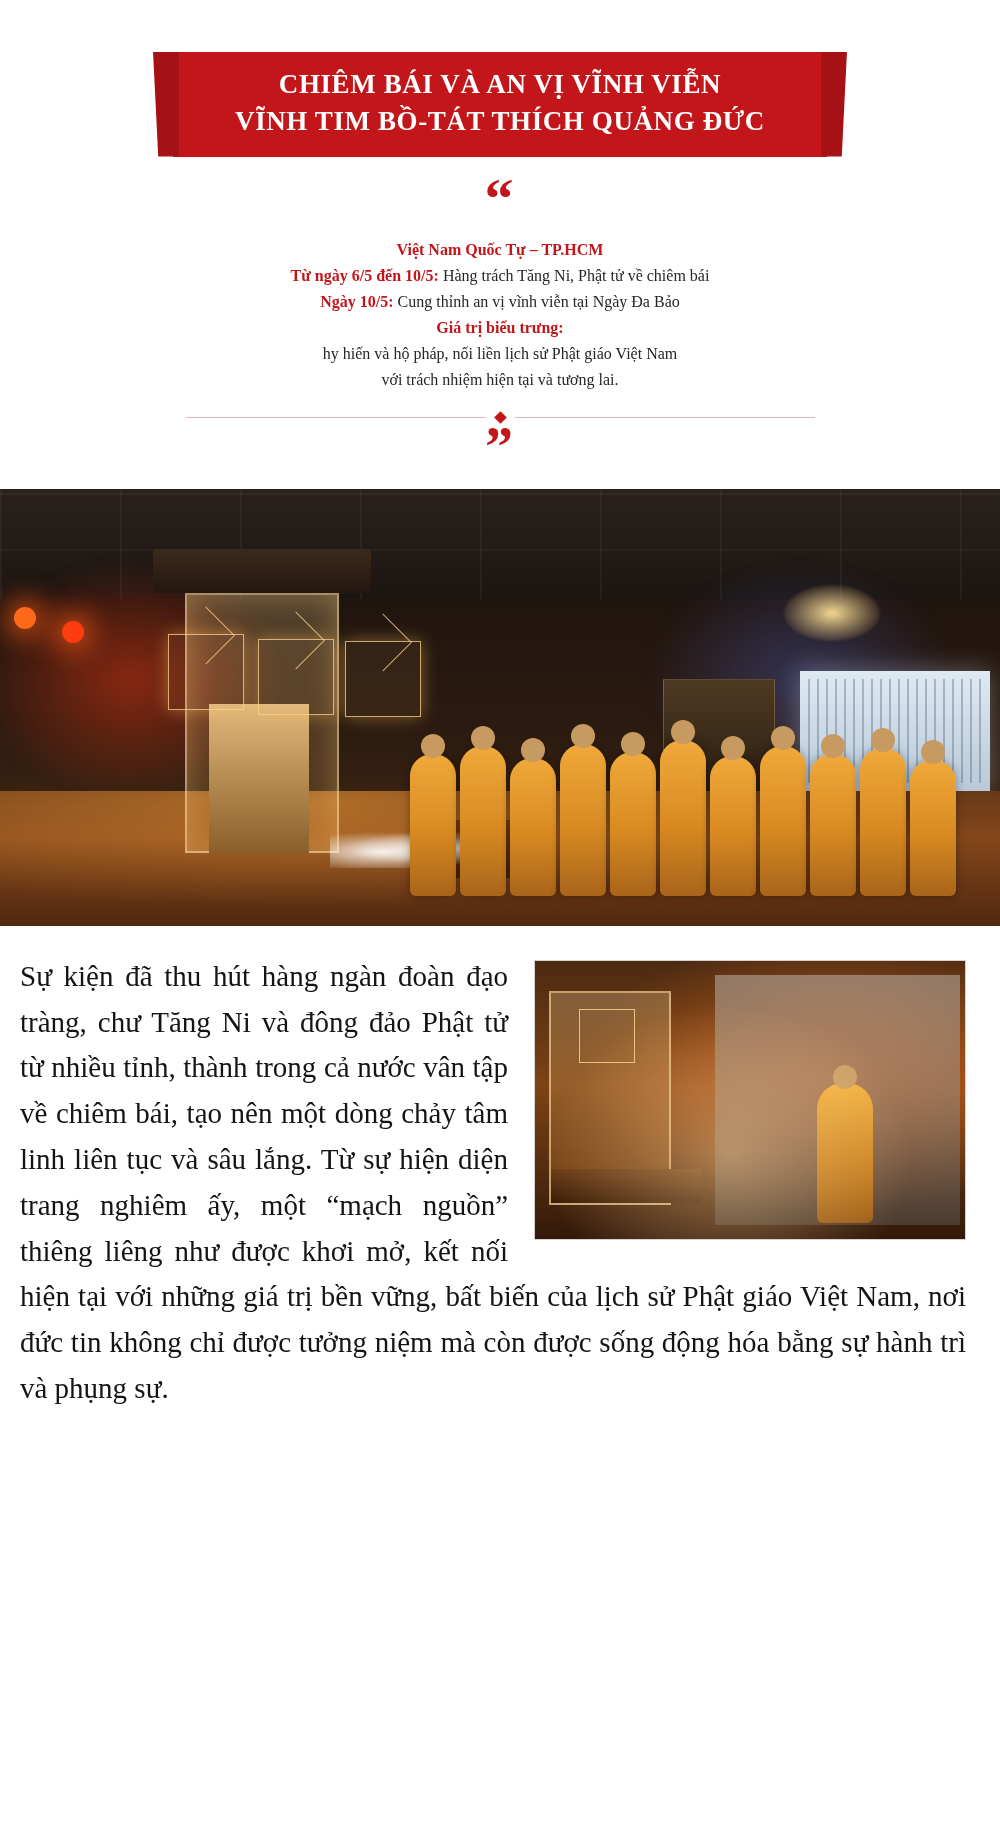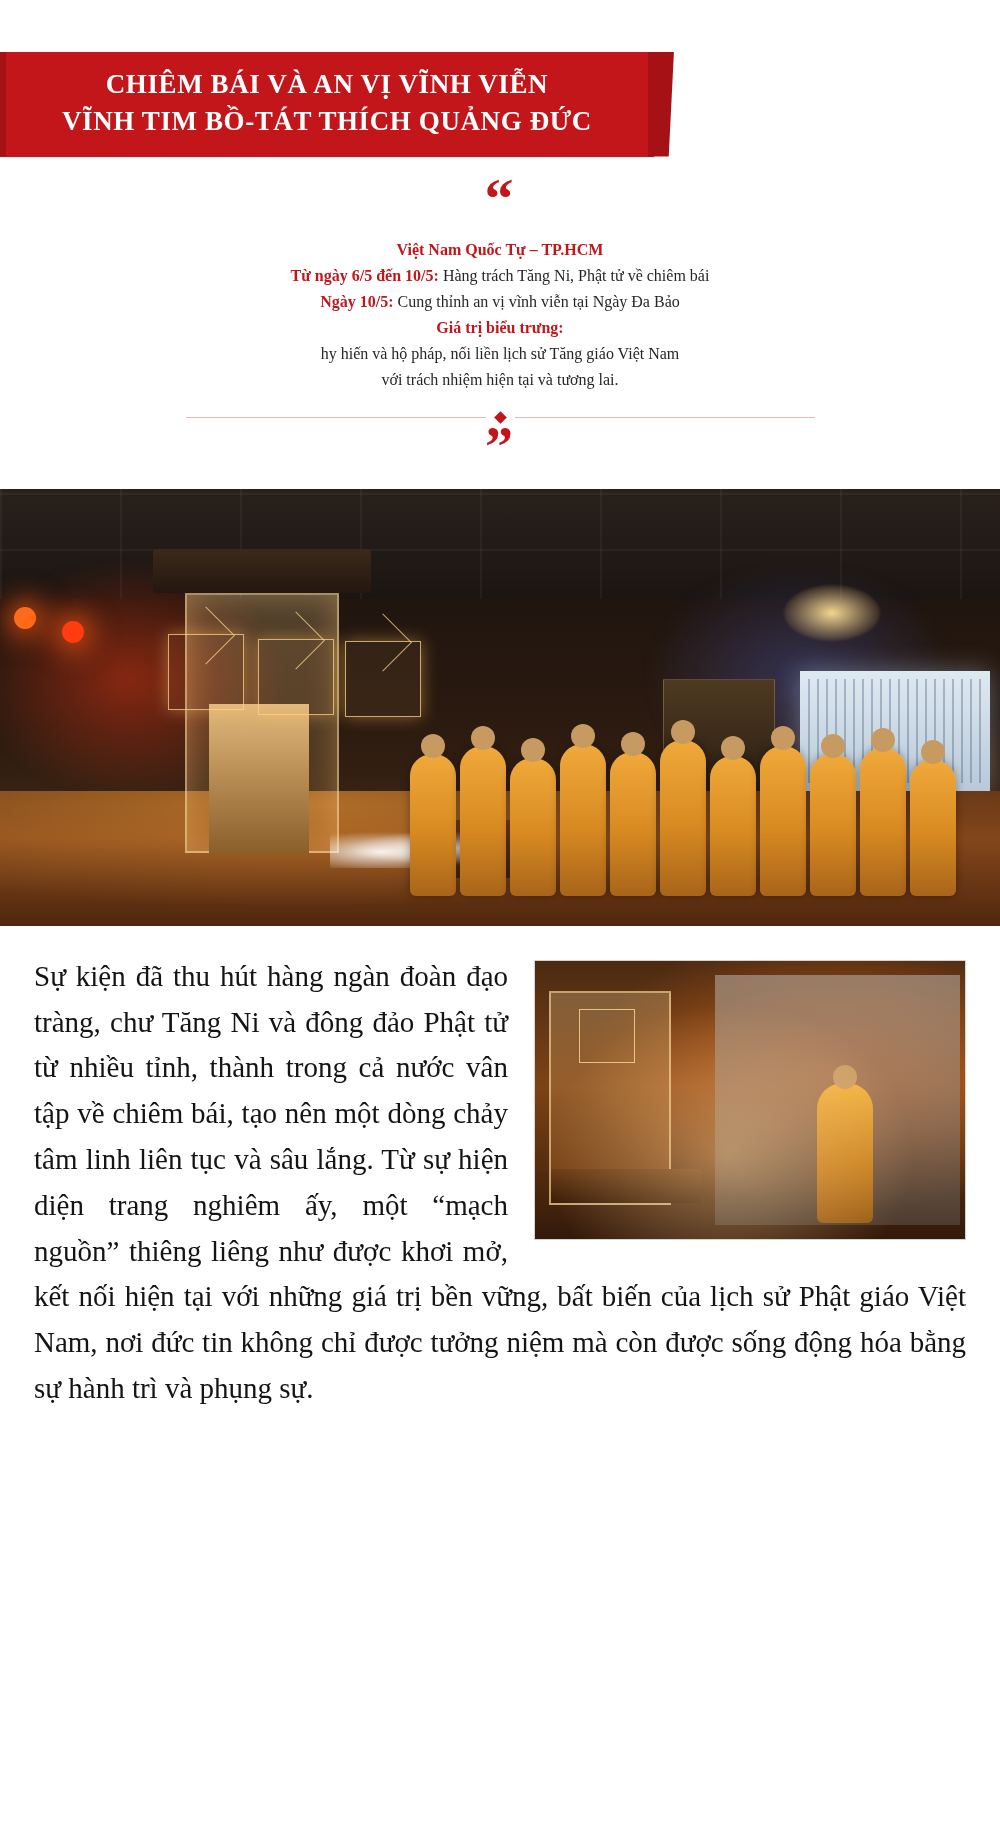--- a/index.html
+++ b/index.html
@@ -19,21 +19,21 @@
     width: 1000px;
     min-height: 1823px;
     background: #ffffff;
     overflow: hidden;
   }
 
   
   .header-wrap {
     padding-top: 52px;
     display: flex;
-    justify-content: flex-start;
+    justify-content: center;
   }
   .header-banner {
     position: relative;
     background: #c2161b;
     padding: 14px 62px 16px 62px;
     text-align: center;
     box-shadow: 0 1px 0 rgba(0,0,0,0.04);
   }
   .header-banner::before,
   .header-banner::after {
@@ -230,21 +230,21 @@
     background: radial-gradient(ellipse at 30% 60%, rgba(255,255,255,0.9), rgba(255,255,255,0) 60%),
                 radial-gradient(ellipse at 70% 50%, rgba(255,255,255,0.8), rgba(255,255,255,0) 60%);
   }
   .table-small {
     position: absolute; left: 440px; bottom: 48px; width: 80px; height: 58px;
     background: linear-gradient(180deg, #7a3f14, #4a2409);
   }
 
   
   .article {
-    padding: 28px 34px 44px 34px;
+    padding: 28px 34px 44px 20px;
     font-family: "Liberation Serif", serif;
     font-size: 29px;
     line-height: 1.58;
     color: #141414;
     text-align: justify;
   }
   .inset-photo {
     float: right;
     width: 430px;
     height: 278px;
@@ -315,21 +315,21 @@
       </span>
       <span class="ln">
         <span class="strong-red">Từ ngày 6/5 đến 10/5:</span><span class="dark-txt"> Hàng trách Tăng Ni, Phật tử về chiêm bái</span>
       </span>
       <span class="ln">
         <span class="strong-red">Ngày 10/5:</span><span class="dark-txt"> Cung thỉnh an vị vĩnh viễn tại Ngày Đa Bảo</span>
       </span>
       <span class="ln">
         <span class="strong-red">Giá trị biểu trưng:</span><span class="dark-txt"></span>
       </span>
-      <span class="ln dark-txt">hy hiến và hộ pháp, nối liền lịch sử Tăng giáo Việt Nam</span>
+      <span class="ln dark-txt">hy hiến và hộ pháp, nối liền lịch sử Phật giáo Việt Nam</span>
       <span class="ln dark-txt">với trách nhiệm hiện tại và tương lai.</span>
     </div>
 
     <div class="quote-footer">
       <div class="q-rule"></div>
       <div class="q-diamond"></div>
       <div class="q-rule"></div>
     </div>
     <div class="quote-mark close">”</div>
   </div>

